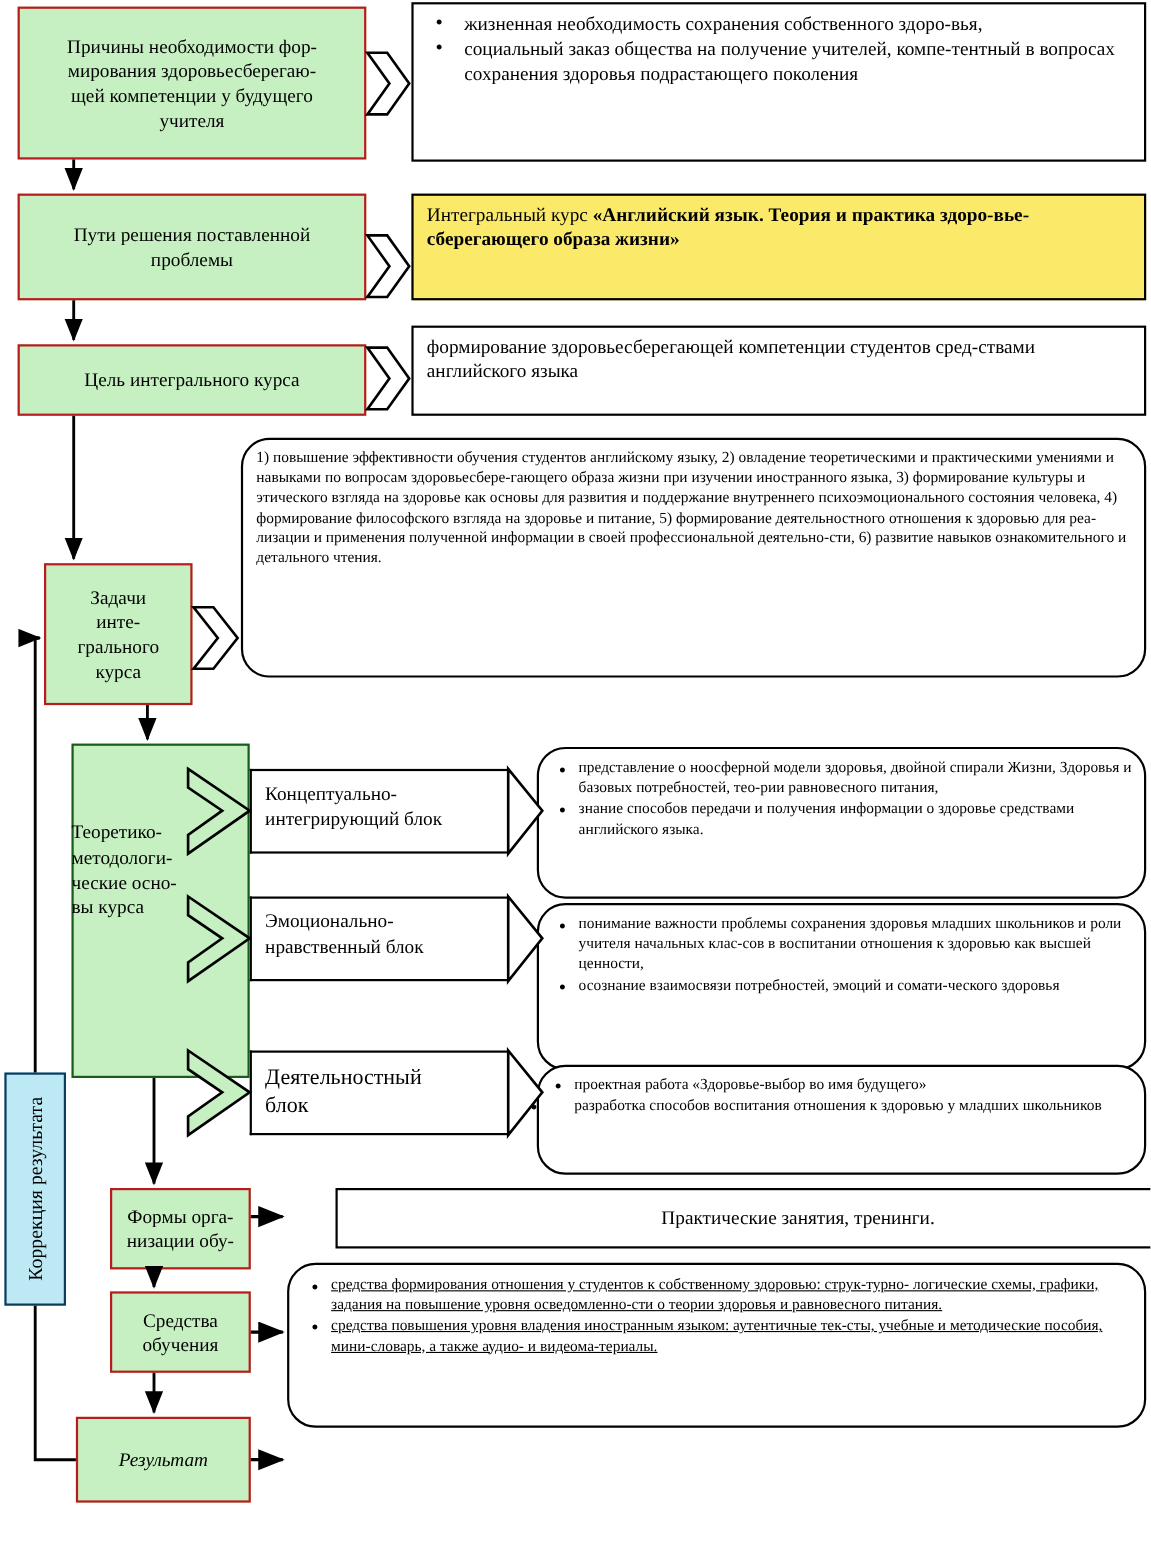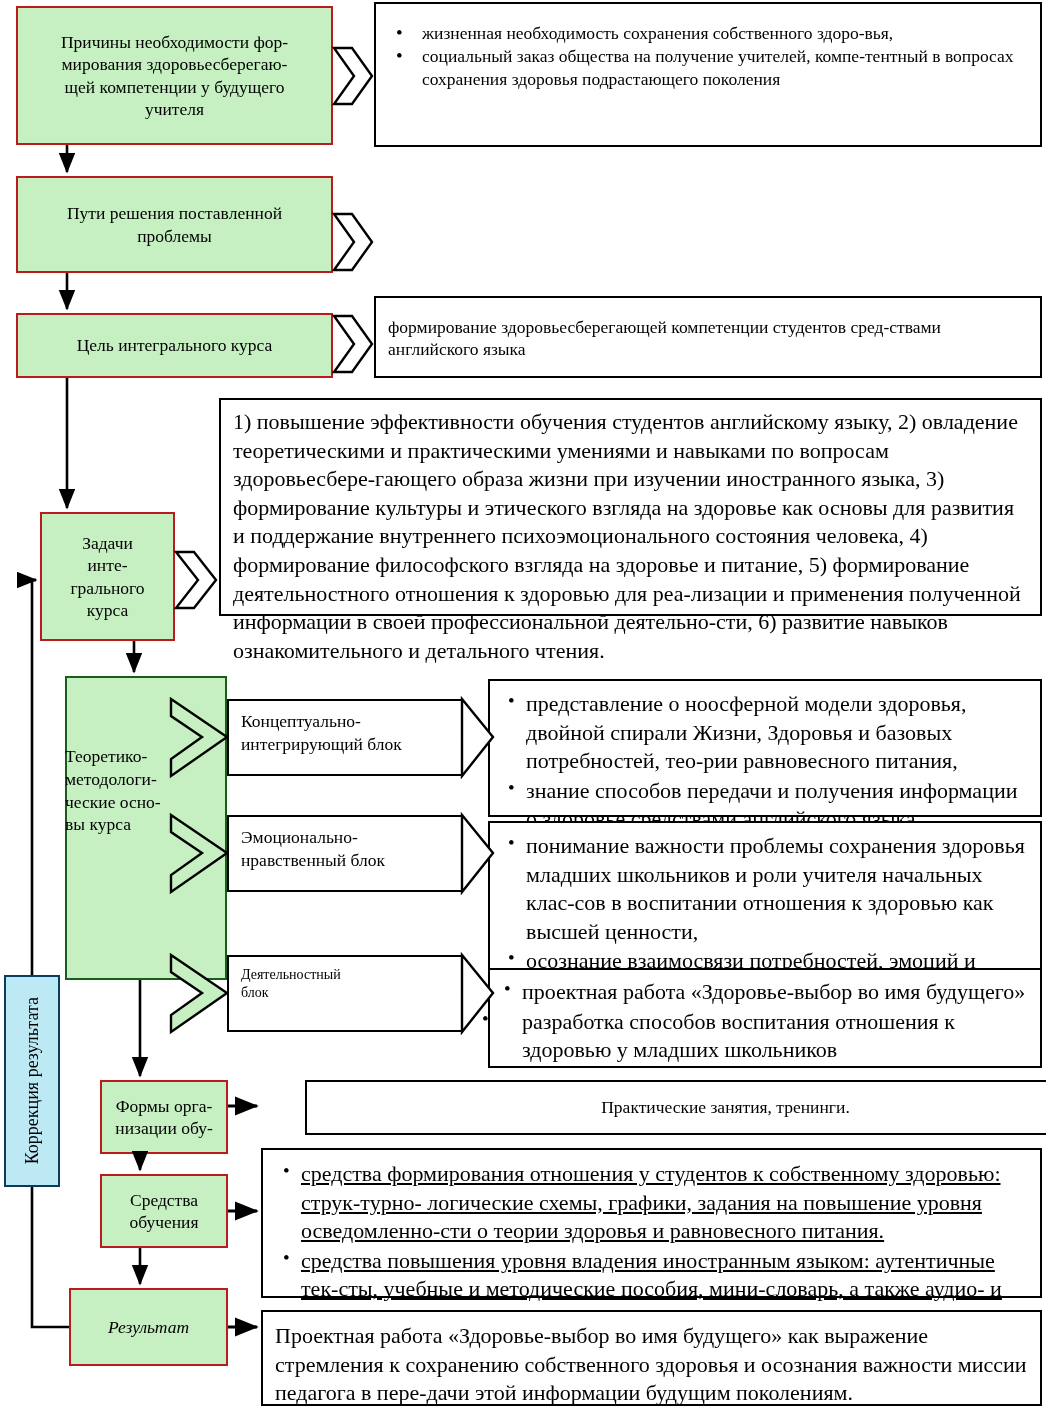--- a/index.html
+++ b/index.html
@@ -36,29 +36,30 @@
     background: #bde9f5;
     border: 2px solid #0a3d5c;
   }
   .ctr {
     display: flex;
     align-items: center;
     justify-content: center;
     text-align: center;
   }
   .pad {
-    padding: 18px 10px 6px 12px;
+    padding: 6px 10px 6px 12px;
   }
   .txt {
     font-size: 17.5px;
     line-height: 1.28;
   }
   .txt-sm {
-    font-size: 22px;
+    font-size: 14px;
     line-height: 1.30;
+    border-radius: 26px;
   }
   ul.bul {
     margin: 0;
     padding: 0 0 0 26px;
     list-style: none;
   }
   ul.bul > li {
     position: relative;
     margin: 0 0 1px 0;
   }
@@ -107,20 +108,25 @@
       <li>жизненная необходимость сохранения собственного здоро-вья,</li>
       <li>социальный заказ общества на получение учителей, компе-тентный в вопросах сохранения здоровья подрастающего поколения</li>
     </ul>
   </div>
 
   <div class="box green ctr txt" style="left:16px; top:176px; width:317px; height:97px;">
     <span style="white-space:pre-line;">Пути решения поставленной
 проблемы</span>
   </div>
 
+  <div class="box yellow pad txt" style="left:374px; top:176px; width:668px; height:97px;">
+    <div>
+      <span>Интегральный курс </span><span class="bold">«Английский язык. Теория и практика здоро-вье-сберегающего образа жизни»</span>
+    </div>
+  </div>
 
   <div class="box green ctr txt" style="left:16px; top:313px; width:317px; height:65px;">
     <span style="white-space:pre-line;">Цель интегрального курса</span>
   </div>
 
   <div class="box pad txt" style="left:374px; top:296px; width:668px; height:82px;">
     <div>формирование   здоровьесберегающей компетенции  студентов сред-ствами английского языка</div>
   </div>
 
   <div class="box green ctr txt" style="left:40px; top:512px; width:135px; height:129px;">
@@ -160,21 +166,21 @@
   </div>
 
   <div class="box pad txt-sm" style="left:488px; top:821px; width:554px; height:152px; padding:9px 10px;">
     <ul class="bul">
       <li>понимание важности проблемы сохранения здоровья младших школьников и роли учителя начальных клас-сов в воспитании отношения к здоровью как  высшей ценности,</li>
       <li>осознание взаимосвязи потребностей, эмоций и сомати-ческого здоровья</li>
     </ul>
   </div>
 
   <div class="box" style="left:227px; top:955px; width:235px; height:77px; border-right:none;">
-    <div style="padding:9px 0 0 12px; font-size:14px; line-height:1.30; white-space:pre-line;">Деятельностный
+    <div style="padding:9px 0 0 12px; font-size:20px; line-height:1.30; white-space:pre-line;">Деятельностный
 блок</div>
   </div>
 
   <div class="box pad txt-sm" style="left:488px; top:968px; width:554px; height:100px; padding:8px 10px;">
     <ul class="bul" style="padding-left:22px;">
       <li style="white-space:nowrap;">проектная работа «Здоровье-выбор во имя будущего»</li>
       <li style="margin-left:-22px; padding-left:22px; text-indent:0;">разработка способов воспитания отношения к здоровью у младших школьников</li>
     </ul>
   </div>
 
@@ -196,23 +202,20 @@
     <ul class="bul">
       <li>средства формирования отношения у студентов к собственному здоровью: струк-турно- логические схемы, графики, задания на повышение уровня осведомленно-сти о теории здоровья и равновесного питания.</li>
       <li>средства повышения уровня владения иностранным языком: аутентичные тек-сты, учебные и методические пособия, мини-словарь, а также аудио- и видеома-териалы.</li>
     </ul>
   </div>
 
   <div class="box green ctr txt" style="left:69px; top:1288px; width:159px; height:78px;">
     <span style="white-space:pre-line;font-style:italic;">Результат</span>
   </div>
 
-  <div class="box pad txt-sm" style="left:261px; top:1310px; width:781px; height:96px; padding:10px 12px;">
-    <div>Проектная работа «Здоровье-выбор во имя будущего» как выражение стремления к сохранению собственного здоровья и осознания важности миссии педагога в пере-дачи этой информации будущим поколениям.</div>
-  </div>
 
   <div class="box cyan ctr" style="left:4px; top:975px; width:56px; height:212px;">
     <span class="vert" style="font-size:18px;">Коррекция результата</span>
   </div>
 
   <svg class="overlay" viewBox="0 0 1046 1408" xmlns="http://www.w3.org/2000/svg">
     <defs>
       <marker id="arw" markerWidth="9" markerHeight="9" refX="7.4" refY="3.2" orient="auto" markerUnits="strokeWidth">
         <path d="M0,0 L8,3.2 L0,6.4 z" fill="#000"></path>
       </marker>

